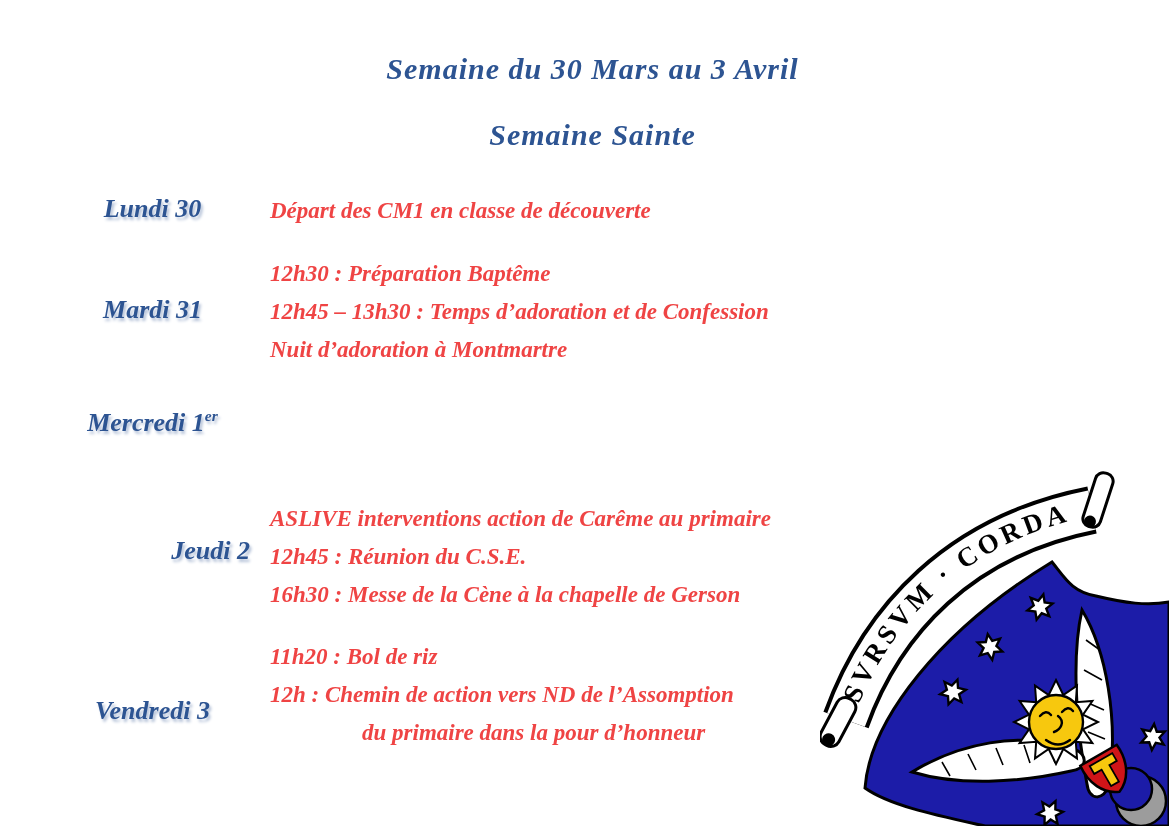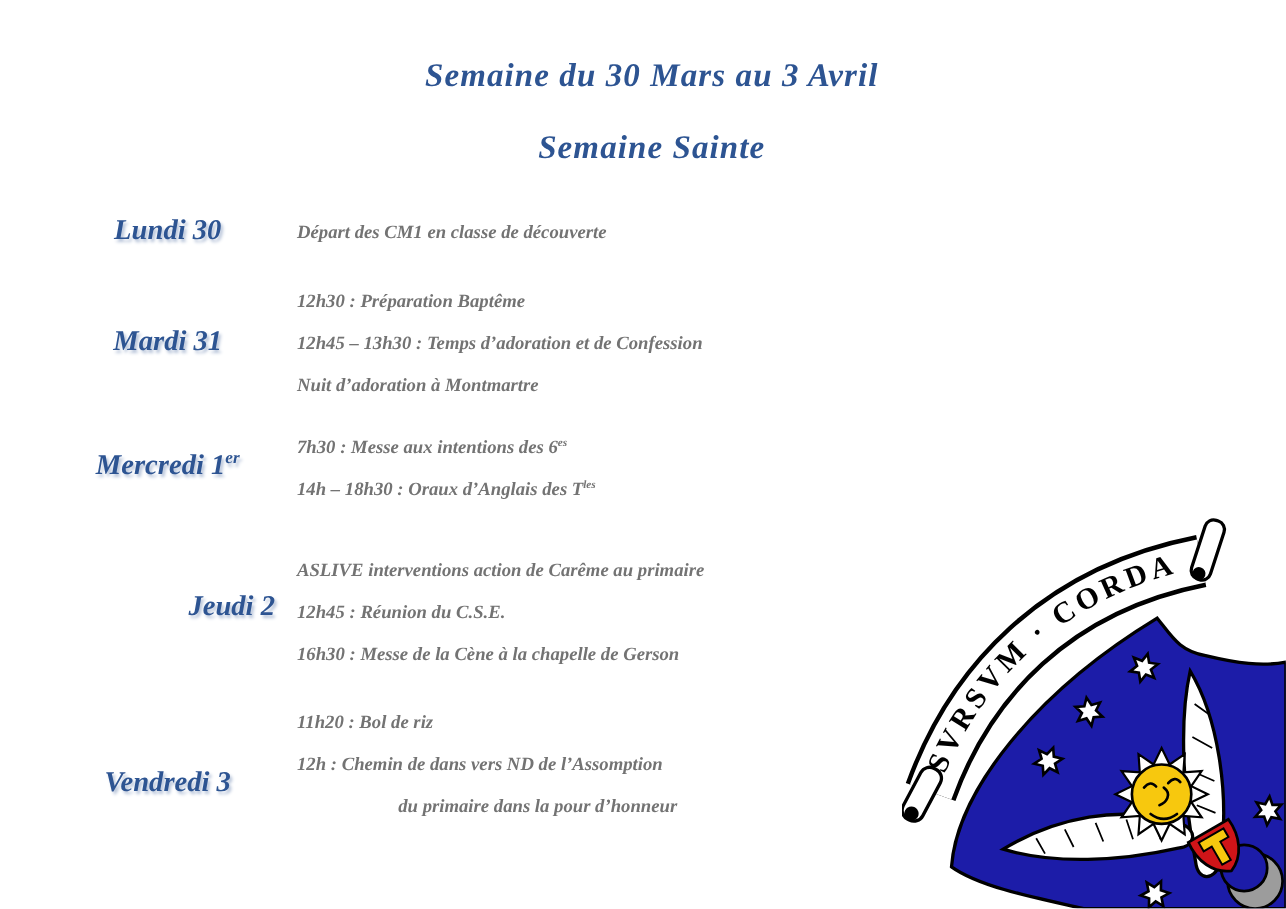--- a/index.html
+++ b/index.html
@@ -18,22 +18,22 @@
   
   .row{position:absolute;left:0;width:100%;}
   .day-label{
     position:absolute;left:55px;width:195px;text-align:center;
     color:#2d5492;font-style:italic;font-weight:bold;font-size:26px;
     text-shadow:2px 3px 3px #b5c2d8;
     white-space:nowrap;
   }
   .events{
     margin-left:270px;
-    color:#737373;font-style:italic;font-weight:bold;
-    font-size:17px;line-height:38px;
+    color:#ef4444;font-style:italic;font-weight:bold;
+    font-size:23px;line-height:38px;
     white-space:nowrap;
   }
   .event-line.indent{padding-left:92px;}
   sup.sp{font-size:60%;vertical-align:super;line-height:0;}
   
   .crest{position:absolute;right:0;bottom:0;width:349px;height:356px;}
   .crest svg{display:block;}
   .motto-text{
     font-family:"Liberation Serif", serif;
     font-size:27px;letter-spacing:4px;fill:#000;font-weight:bold;
@@ -58,40 +58,36 @@
   <div class="day-label" style="top:40px;">Mardi 31</div>
   <div class="events">
     <div class="event-line"><span>12h30 : Préparation Baptême</span></div>
     <div class="event-line"><span>12h45 – 13h30 : Temps d’adoration et de Confession</span></div>
     <div class="event-line"><span>Nuit d’adoration à Montmartre</span></div>
   </div>
 </div>
 
 <div class="row" style="top:388px;">
   <div class="day-label" style="top:20px;"><span>Mercredi 1</span><sup class="sp">er</sup></div>
-  <div class="events">
-    <div class="event-line"><span>7h30 : Messe aux intentions des 6</span><sup class="sp">es</sup></div>
-    <div class="event-line"><span>14h – 18h30 : Oraux d’Anglais des T</span><sup class="sp">les</sup></div>
-  </div>
 </div>
 
 <div class="row" style="top:500px;">
   <div class="day-label" style="top:36px;text-align:right;">Jeudi 2</div>
   <div class="events">
     <div class="event-line"><span>ASLIVE interventions action de Carême au primaire</span></div>
     <div class="event-line"><span>12h45 : Réunion du C.S.E.</span></div>
     <div class="event-line"><span>16h30 : Messe de la Cène à la chapelle de Gerson</span></div>
   </div>
 </div>
 
 <div class="row" style="top:638px;">
   <div class="day-label" style="top:58px;">Vendredi 3</div>
   <div class="events">
     <div class="event-line"><span>11h20 : Bol de riz</span></div>
-    <div class="event-line"><span>12h : Chemin de dans vers ND de l’Assomption</span></div>
+    <div class="event-line"><span>12h : Chemin de action vers ND de l’Assomption</span></div>
     <div class="event-line indent"><span>du primaire dans la pour d’honneur</span></div>
   </div>
 </div>
 
 <div class="crest">
 <svg width="349" height="356" viewBox="0 0 349 356" xmlns="http://www.w3.org/2000/svg">
   <defs>
     <polygon id="star6" points="0,-13 3.3,-5.6 11.3,-6.5 6.5,0 11.3,6.5 3.3,5.6 0,13 -3.3,5.6 -11.3,6.5 -6.5,0 -11.3,-6.5 -3.3,-5.6"></polygon>
     <path id="mottoPath" d="M 34 246 C 70 150, 146 72, 270 46" fill="none"></path>
   </defs>

